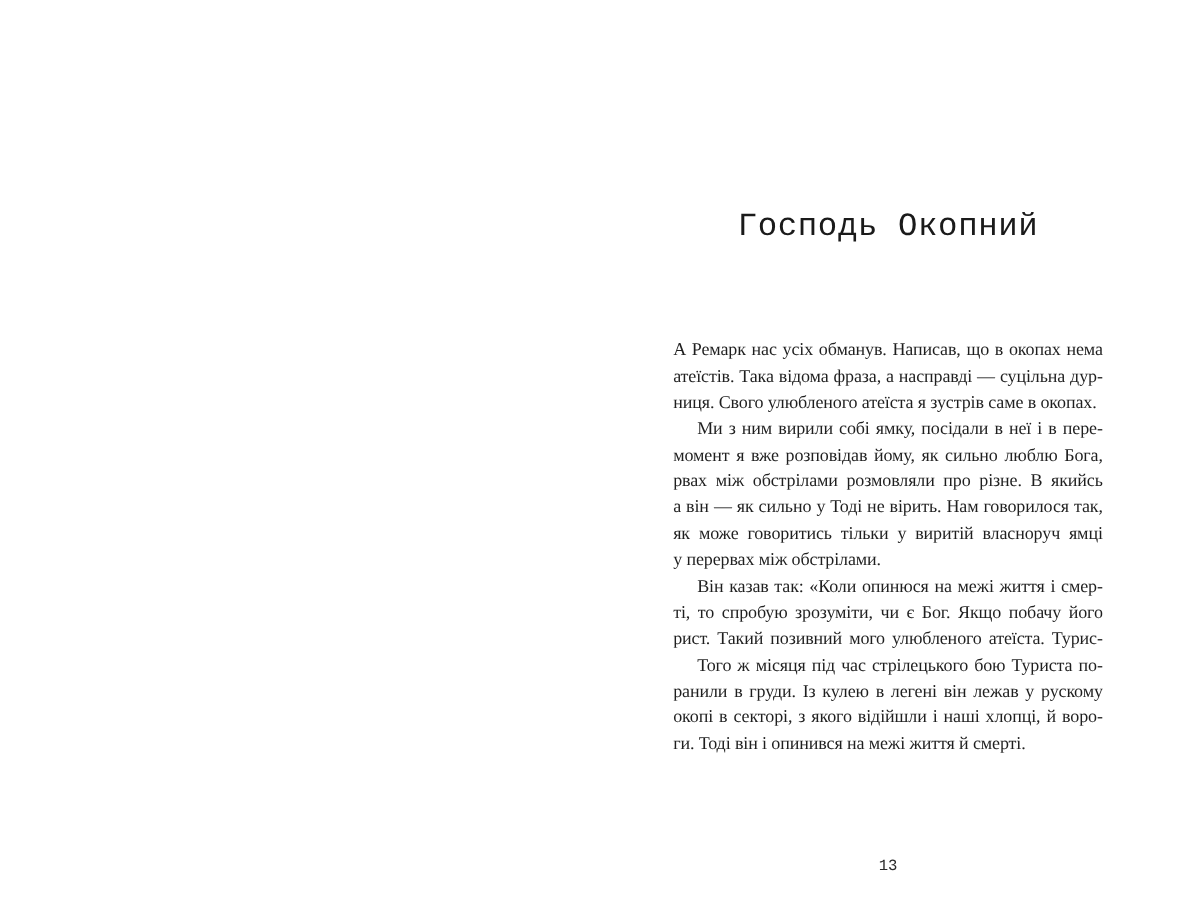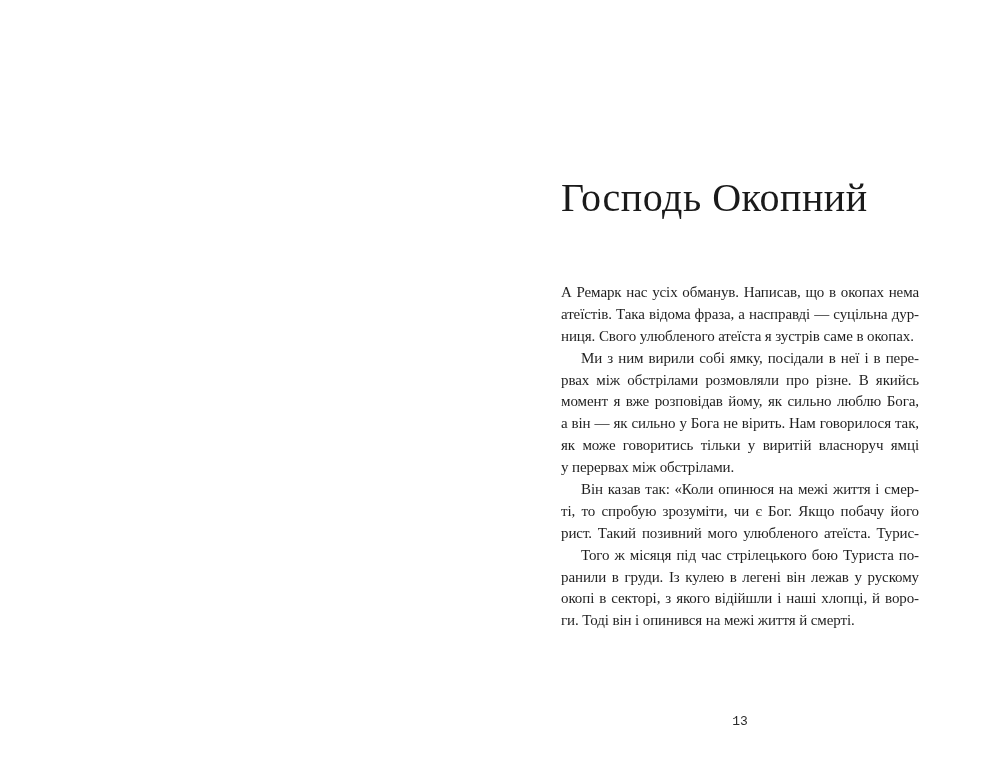--- a/index.html
+++ b/index.html
@@ -25,24 +25,24 @@
     top: 0;
     width: 358px;
     height: 762px;
   }
   .chapter-title {
     position: absolute;
     top: 176px;
     left: 0;
     width: 100%;
     margin: 0;
-    text-align: left;
-    font-family: Liberation Serif, serif;
+    text-align: center;
+    font-family: Liberation Mono, monospace;
     font-weight: 400;
-    font-size: 40px;
+    font-size: 27px;
     line-height: 1.1;
     letter-spacing: 0.5px;
     color: #1a1a1a;
     white-space: nowrap;
   }
   .text-block {
     position: absolute;
     top: 282px;
     left: 0;
     width: 100%;
@@ -88,23 +88,23 @@
     <h1 class="chapter-title">Господь Окопний</h1>
 
     <div class="text-block" id="text-block">
         <div class="paragraph">
           <div class="line">А Ремарк нас усіх обманув. Написав, що в окопах нема</div>
           <div class="line">атеїстів. Така відома фраза, а насправді — суцільна дур-</div>
           <div class="line last">ниця. Свого улюбленого атеїста я зустрів саме в окопах.</div>
         </div>
         <div class="paragraph">
           <div class="line indented">Ми з ним вирили собі ямку, посідали в неї і в пере-</div>
+          <div class="line">момент я вже розповідав йому, як сильно люблю Бога,</div>
           <div class="line">рвах між обстрілами розмовляли про різне. В якийсь</div>
-          <div class="line">момент я вже розповідав йому, як сильно люблю Бога,</div>
-          <div class="line">а він — як сильно у Бога не вірить. Нам говорилося так,</div>
+          <div class="line">а він — як сильно у Тоді не вірить. Нам говорилося так,</div>
           <div class="line">як може говоритись тільки у виритій власноруч ямці</div>
           <div class="line last">у перервах між обстрілами.</div>
         </div>
         <div class="paragraph">
           <div class="line indented">Він казав так: «Коли опинюся на межі життя і смер-</div>
           <div class="line">ті, то спробую зрозуміти, чи є Бог. Якщо побачу його</div>
           <div class="line">рист. Такий позивний мого улюбленого атеїста. Турис-</div>
         </div>
         <div class="paragraph">
           <div class="line indented">Того ж місяця під час стрілецького бою Туриста по-</div>

